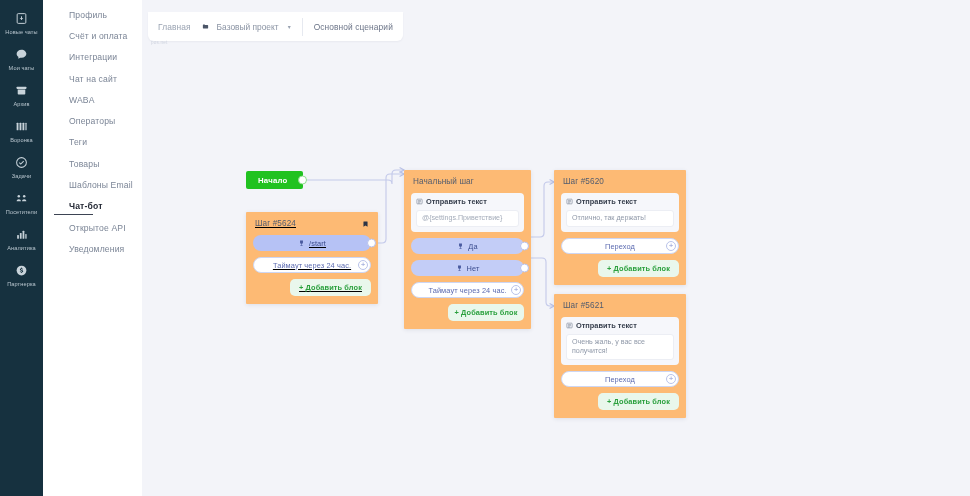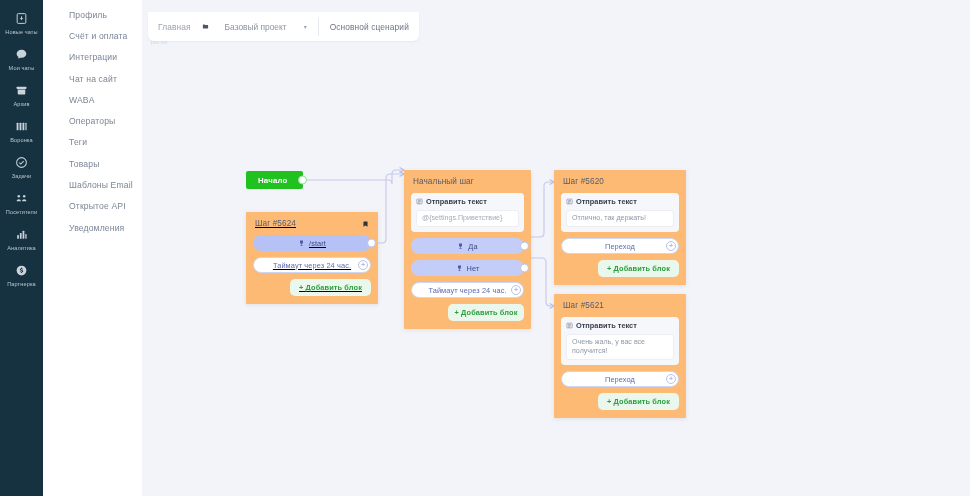--- a/index.html
+++ b/index.html
@@ -93,21 +93,21 @@
     display: flex; align-items: center;
     padding: 0 10px;
     box-shadow: 0 1px 2px rgba(30,40,70,.05);
   }
   .tb-link {
     font-size: 8.4px; color: #9aa3b2;
     white-space: nowrap; cursor: pointer;
     letter-spacing: .1px;
   }
   .tb-proj {
-    display: flex; align-items: center; gap: 16px;
+    display: flex; align-items: center; gap: 8px;
     margin-left: 11px;
     font-size: 8.4px; color: #8b94a4;
     cursor: pointer; white-space: nowrap;
   }
   .tb-proj-ico { color: #4c5668; display: flex; }
   .tb-caret { font-size: 6px; color: #9aa3b2; margin-left: 1px; }
   .tb-sep {
     width: 1px; height: 18px;
     background: #e6e9f0;
     margin: 0 11px;
@@ -373,20 +373,23 @@
         <span>Операторы</span>
       </div>
     <div class="menu-item">
         <span>Теги</span>
       </div>
     <div class="menu-item">
         <span>Товары</span>
       </div>
     <div class="menu-item">
         <span>Шаблоны Email</span>
+      </div>
+    <div class="menu-item active">
+        <span>Чат-бот</span>
       </div>
     <div class="menu-item">
         <span>Открытое API</span>
       </div>
     <div class="menu-item">
         <span>Уведомления</span>
       </div>
   </aside>
 
   <main class="canvas">

